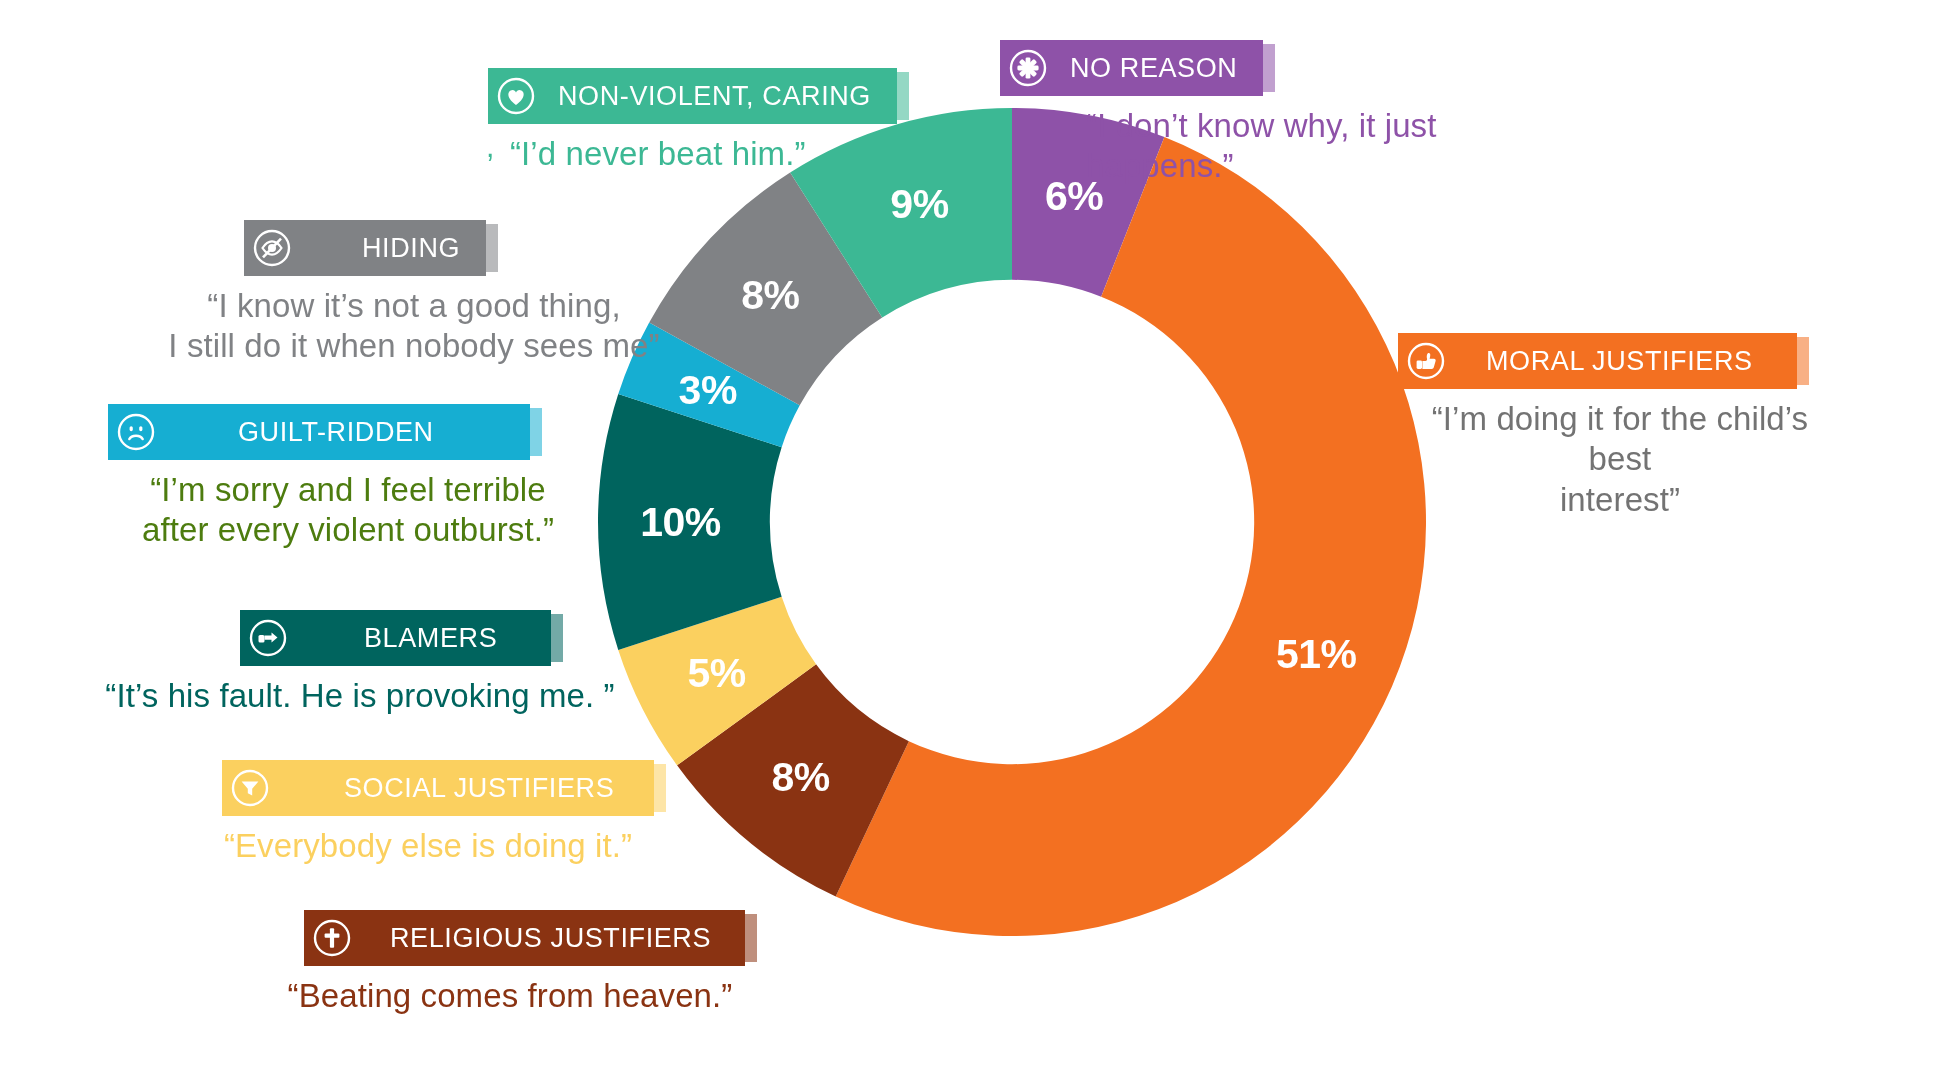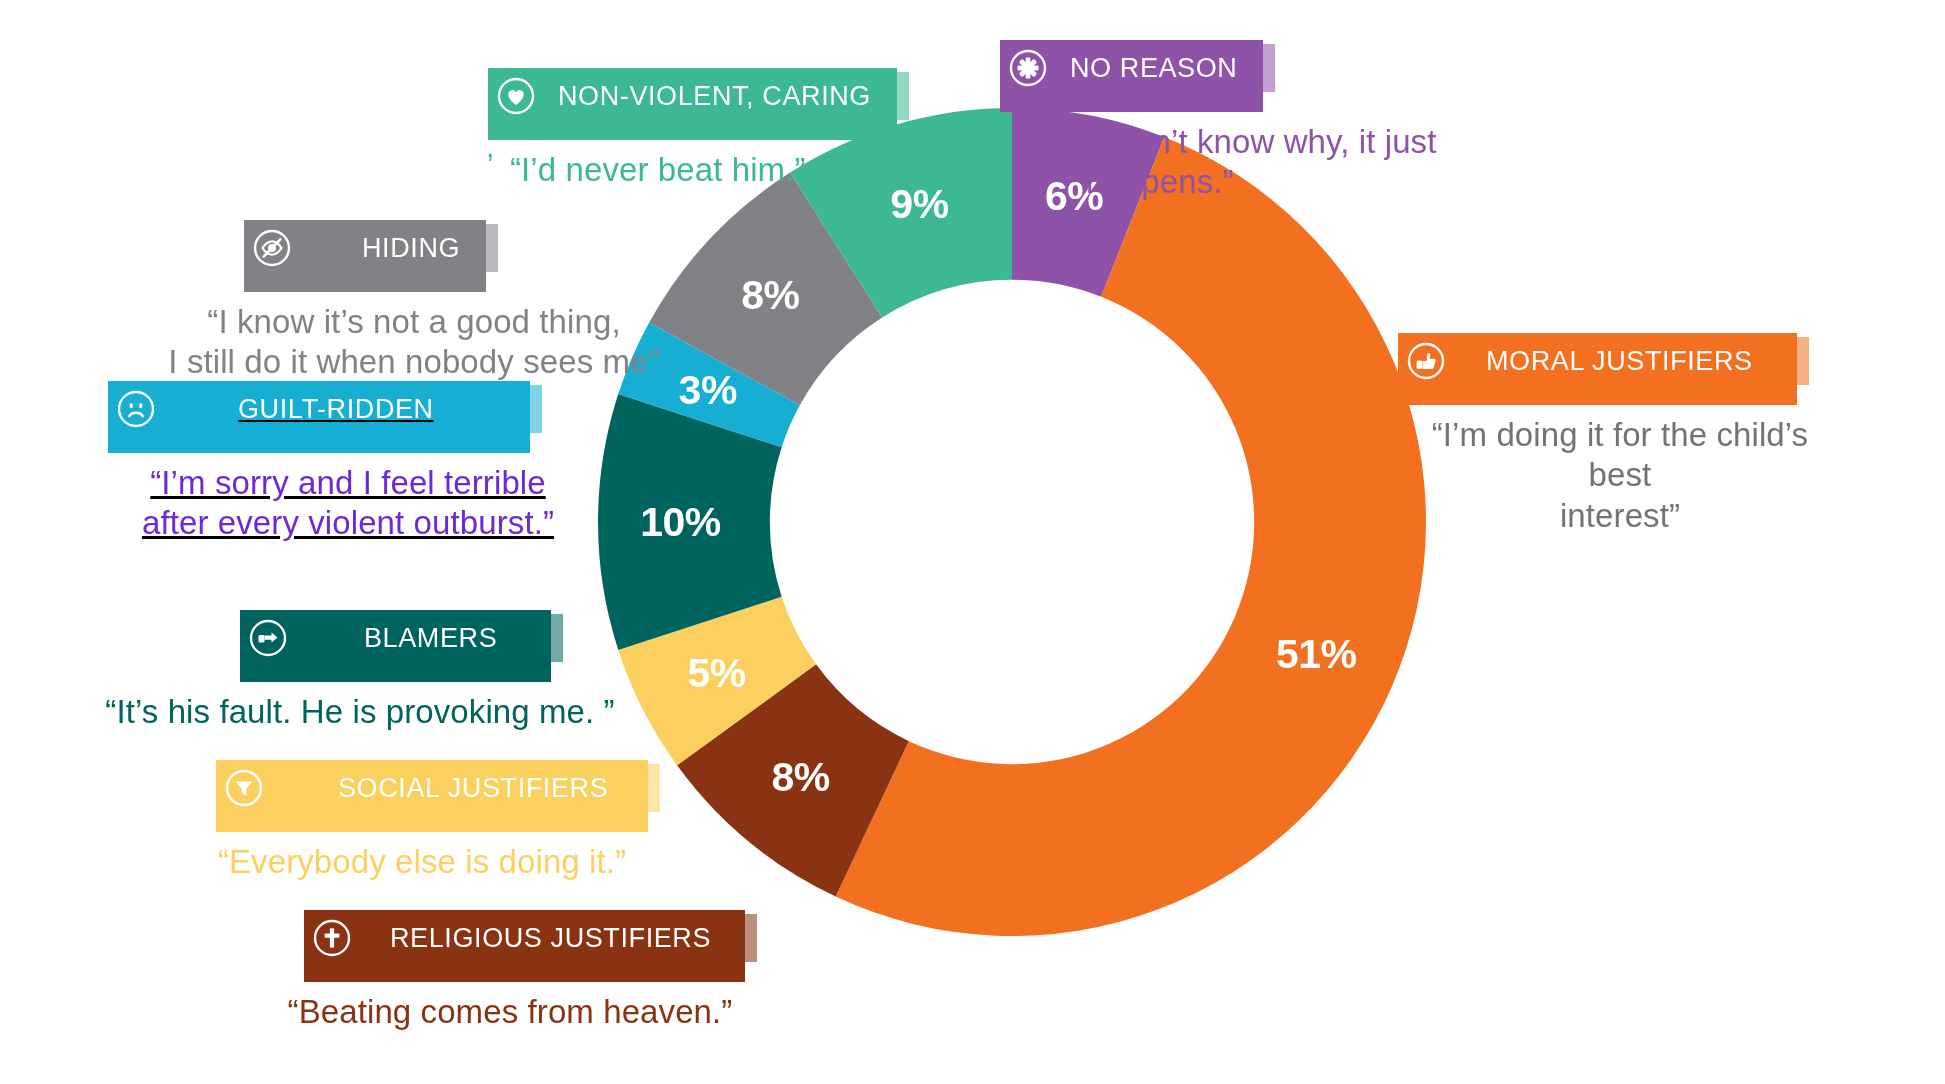--- a/index.html
+++ b/index.html
@@ -46,21 +46,21 @@
   
   .callout {
     position: absolute;
     box-sizing: border-box;
   }
   .badge {
     display: inline-flex;
     align-items: flex-start;
     position: relative;
     height: 56px;
-    padding: 0 0 16px 0;
+    padding: 0 0 0 0;
     white-space: nowrap;
   }
   
   .badge::after {
     content: "";
     position: absolute;
     right: -12px;
     top: 4px;
     width: 12px;
     height: 48px;
@@ -188,37 +188,37 @@
             <line x1="11" y1="29.4" x2="29" y2="10.6" stroke="#ffffff" stroke-width="2.6"></line>
           </svg>
         </span>
         <span class="badge-text" style="padding-left:62px;">HIDING</span>
       </div>
     </div>
     <div class="quote al-center" style="color:#808285;">“I know it’s not a good thing,
 I still do it when nobody sees me”</div>
   </div>
 
-  <div class="callout" style="left:108px; top:381px; width:480px;text-decoration:underline;">
+  <div class="callout" style="left:108px; top:404px; width:480px;">
     <div class="row-left">
       <div class="badge" style="background:#16aed2;">
         <span class="badge-icon">
           <svg width="40" height="40" viewBox="0 0 40 40">
             <circle cx="20" cy="20" r="17" fill="none" stroke="#ffffff" stroke-width="2.4"></circle>
             <g fill="#ffffff">
               <rect x="13.6" y="14.2" width="3.2" height="5" rx="1.6"></rect>
               <rect x="23.2" y="14.2" width="3.2" height="5" rx="1.6"></rect>
             </g>
             <path d="M13.4 27 C15.6 22.6 24.4 22.6 26.6 27" fill="none" stroke="#ffffff" stroke-width="2.6" stroke-linecap="round"></path>
           </svg>
         </span>
         <span class="badge-text" style="padding-left:74px; padding-right:96px;">GUILT-RIDDEN</span>
       </div>
     </div>
-    <div class="quote al-center" style="color:#6d28d9;">“I’m sorry and I feel terrible
+    <div class="quote al-center" style="color:#4d7c0f;">“I’m sorry and I feel terrible
 after every violent outburst.”</div>
   </div>
 
   <div class="callout" style="left:80px; top:610px; width:560px;">
     <div class="row-left" style="padding-left:160px;">
       <div class="badge" style="background:#00645e;">
         <span class="badge-icon">
           <svg width="40" height="40" viewBox="0 0 40 40">
             <circle cx="20" cy="20" r="17" fill="none" stroke="#ffffff" stroke-width="2.4"></circle>
             <g fill="#ffffff">
@@ -227,21 +227,21 @@
                        L16.5 21.8 Z"></path>
             </g>
           </svg>
         </span>
         <span class="badge-text" style="padding-left:68px; padding-right:54px;">BLAMERS</span>
       </div>
     </div>
     <div class="quote al-center" style="color:#00645e;">“It’s his fault. He is provoking me. ”</div>
   </div>
 
-  <div class="callout" style="left:172px; top:760px; width:500px;">
+  <div class="callout" style="left:178px; top:760px; width:500px;">
     <div class="row-left" style="padding-left:44px;">
       <div class="badge" style="background:#fbd05f;">
         <span class="badge-icon">
           <svg width="40" height="40" viewBox="0 0 40 40">
             <circle cx="20" cy="20" r="17" fill="none" stroke="#ffffff" stroke-width="2.4"></circle>
             <path d="M11.6 13.4 L28.4 13.4 L22.2 20.8 L22.2 27.6 L17.8 25.2 L17.8 20.8 Z" fill="#ffffff"></path>
           </svg>
         </span>
         <span class="badge-text" style="padding-left:66px; padding-right:40px;">SOCIAL JUSTIFIERS</span>
       </div>

